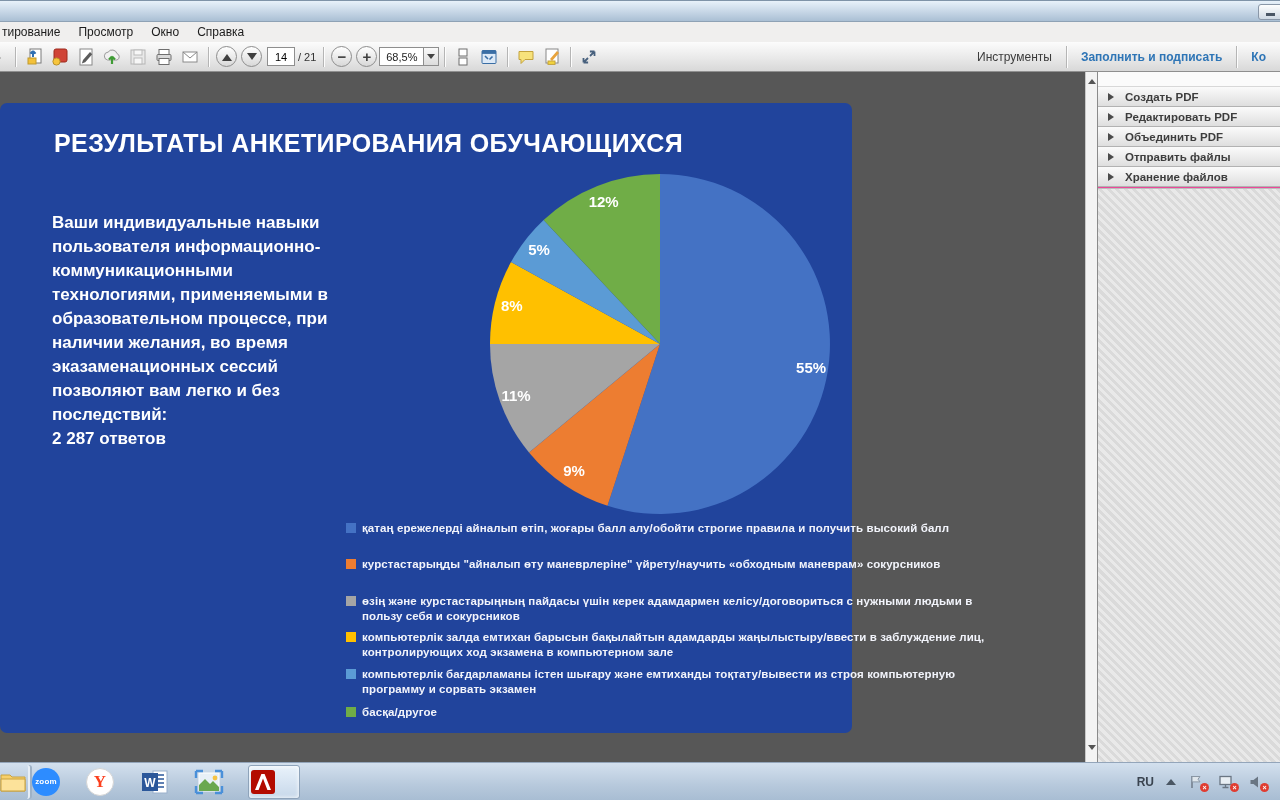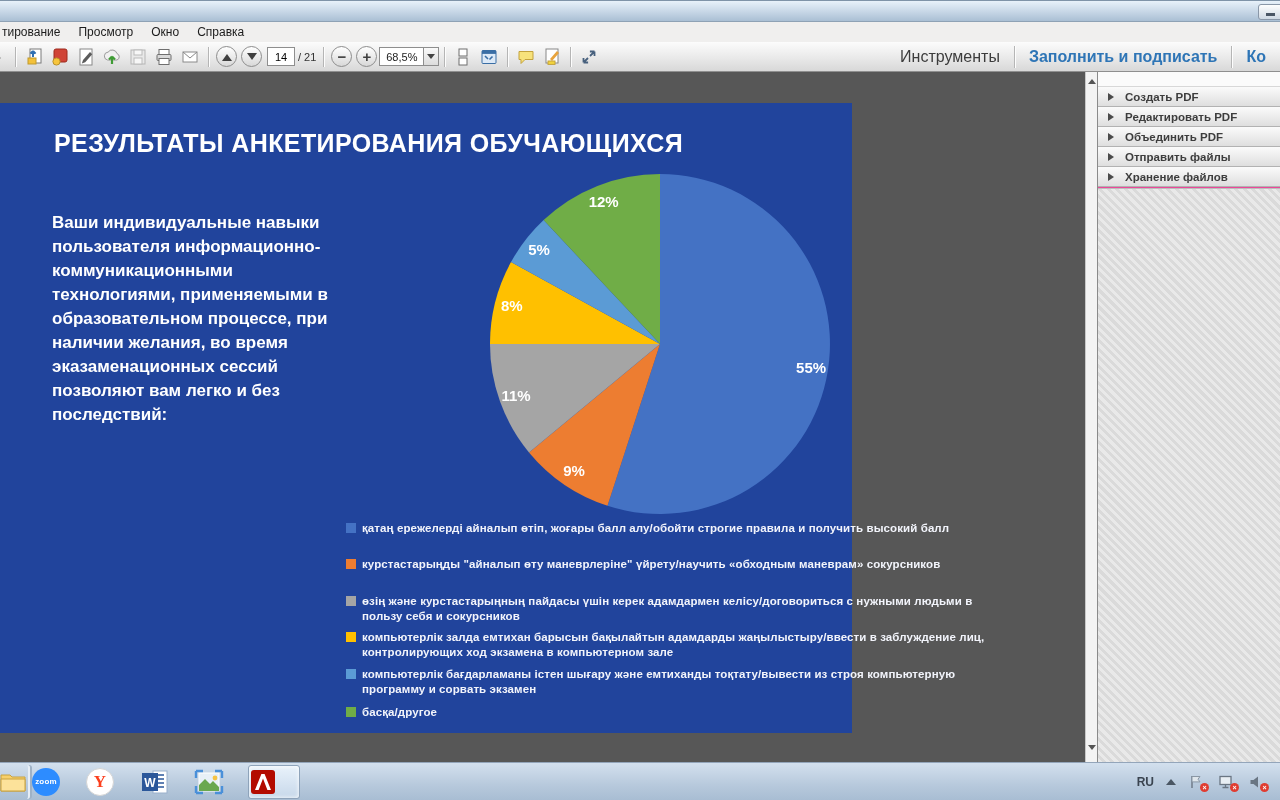--- a/index.html
+++ b/index.html
@@ -38,30 +38,30 @@
   .glyph { font-size:15px; font-weight:bold; color:#3f3f3f; line-height:1; margin-top:-1px; }
   .page-input { width:28px; height:19px; border:1px solid #8e8e8e; background:#fff; text-align:center;
     font-size:11px; font-family:"Liberation Sans",sans-serif; margin:0 3px; }
   .page-total { font-size:11px; color:#333; margin-right:2px; }
   .zoom-box { width:44px; height:19px; border:1px solid #8e8e8e; border-right:none; background:#fff;
     font-size:11px; color:#222; display:flex; align-items:center; justify-content:center; }
   .zoom-drop { width:16px; height:19px; border:1px solid #8e8e8e; background:linear-gradient(#fafafa,#dcdcdc);
     display:flex; align-items:center; justify-content:center; }
   .zoom-drop::after { content:""; border:4px solid transparent; border-top:5px solid #444; margin-top:4px; }
   .tb-right { margin-left:auto; display:flex; align-items:center; height:100%; }
-  .tb-right-item { font-size:16px; padding:0 14px; white-space:nowrap; }
+  .tb-right-item { font-size:12px; padding:0 14px; white-space:nowrap; }
   .tb-right-item.plain { color:#3c3c3c; }
   .tb-right-item.accent { color:#2e75b6; font-weight:bold; }
   .tb-right-sep { width:1px; height:22px; background:#b5b5b5; box-shadow:1px 0 0 #fdfdfd; }
 
   
   .workspace { position:absolute; left:0; top:72px; width:1280px; height:690px; }
   .docarea { position:absolute; left:0; top:0; width:1085px; height:690px; background:#575757; overflow:hidden; }
 
-  .slide { position:absolute; left:0; top:31px; width:852px; height:630px; background:#21449c; color:#fff; }
+  .slide { position:absolute; left:0; top:31px; width:852px; height:630px; background:#21449c; color:#fff;border-radius:7px; }
   .slide-title { position:absolute; left:54px; top:26px; font-size:25px; font-weight:600; letter-spacing:0.4px; white-space:nowrap; }
   .col-left { position:absolute; left:52px; top:85px; width:284px; font-size:17px; line-height:24px; font-weight:600; }
   .col-left p.second { margin-top:23px; }
   .answers { font-size:17px; line-height:24px; font-weight:600; }
 
   .pie-svg { position:absolute; left:485px; top:66px; }
   .pie-label { font-size:15px; font-weight:bold; fill:#ffffff; text-anchor:middle; font-family:"Liberation Sans",sans-serif; }
 
   .legend { position:absolute; left:318px; top:0; width:672px; list-style:none; }
   .legend li { position:absolute; display:flex; align-items:flex-start; font-size:11.5px; font-weight:bold;
@@ -237,20 +237,21 @@
 </div>
 
 <div class="workspace">
 
   <div class="docarea">
     <div class="slide">
       <h1 class="slide-title">РЕЗУЛЬТАТЫ АНКЕТИРОВАНИЯ ОБУЧАЮЩИХСЯ</h1>
 
       <div class="col-left">
         <p class="second">Ваши индивидуальные навыки пользователя информационно-коммуникационными технологиями, применяемыми в образовательном процессе, при наличии желания, во время эказаменационных сессий позволяют вам легко и без последствий:</p>
+        <div class="answers">2 287 ответов</div>
       </div>
 
       <svg class="pie-svg" id="pie" width="350" height="350" viewBox="0 0 350 350">
           <path d="M175,175 L175.0,5.0 A170,170 0 1 1 122.5,336.7 Z" fill="#4472C4"></path>
           <text x="326.1" y="203.9" class="pie-label">55%</text>
           <path d="M175,175 L122.5,336.7 A170,170 0 0 1 44.0,283.4 Z" fill="#ED7D31"></path>
           <text x="89.0" y="306.5" class="pie-label">9%</text>
           <path d="M175,175 L44.0,283.4 A170,170 0 0 1 5.0,175.0 Z" fill="#A5A5A5"></path>
           <text x="31.0" y="231.8" class="pie-label">11%</text>
           <path d="M175,175 L5.0,175.0 A170,170 0 0 1 26.0,93.1 Z" fill="#FFC000"></path>

